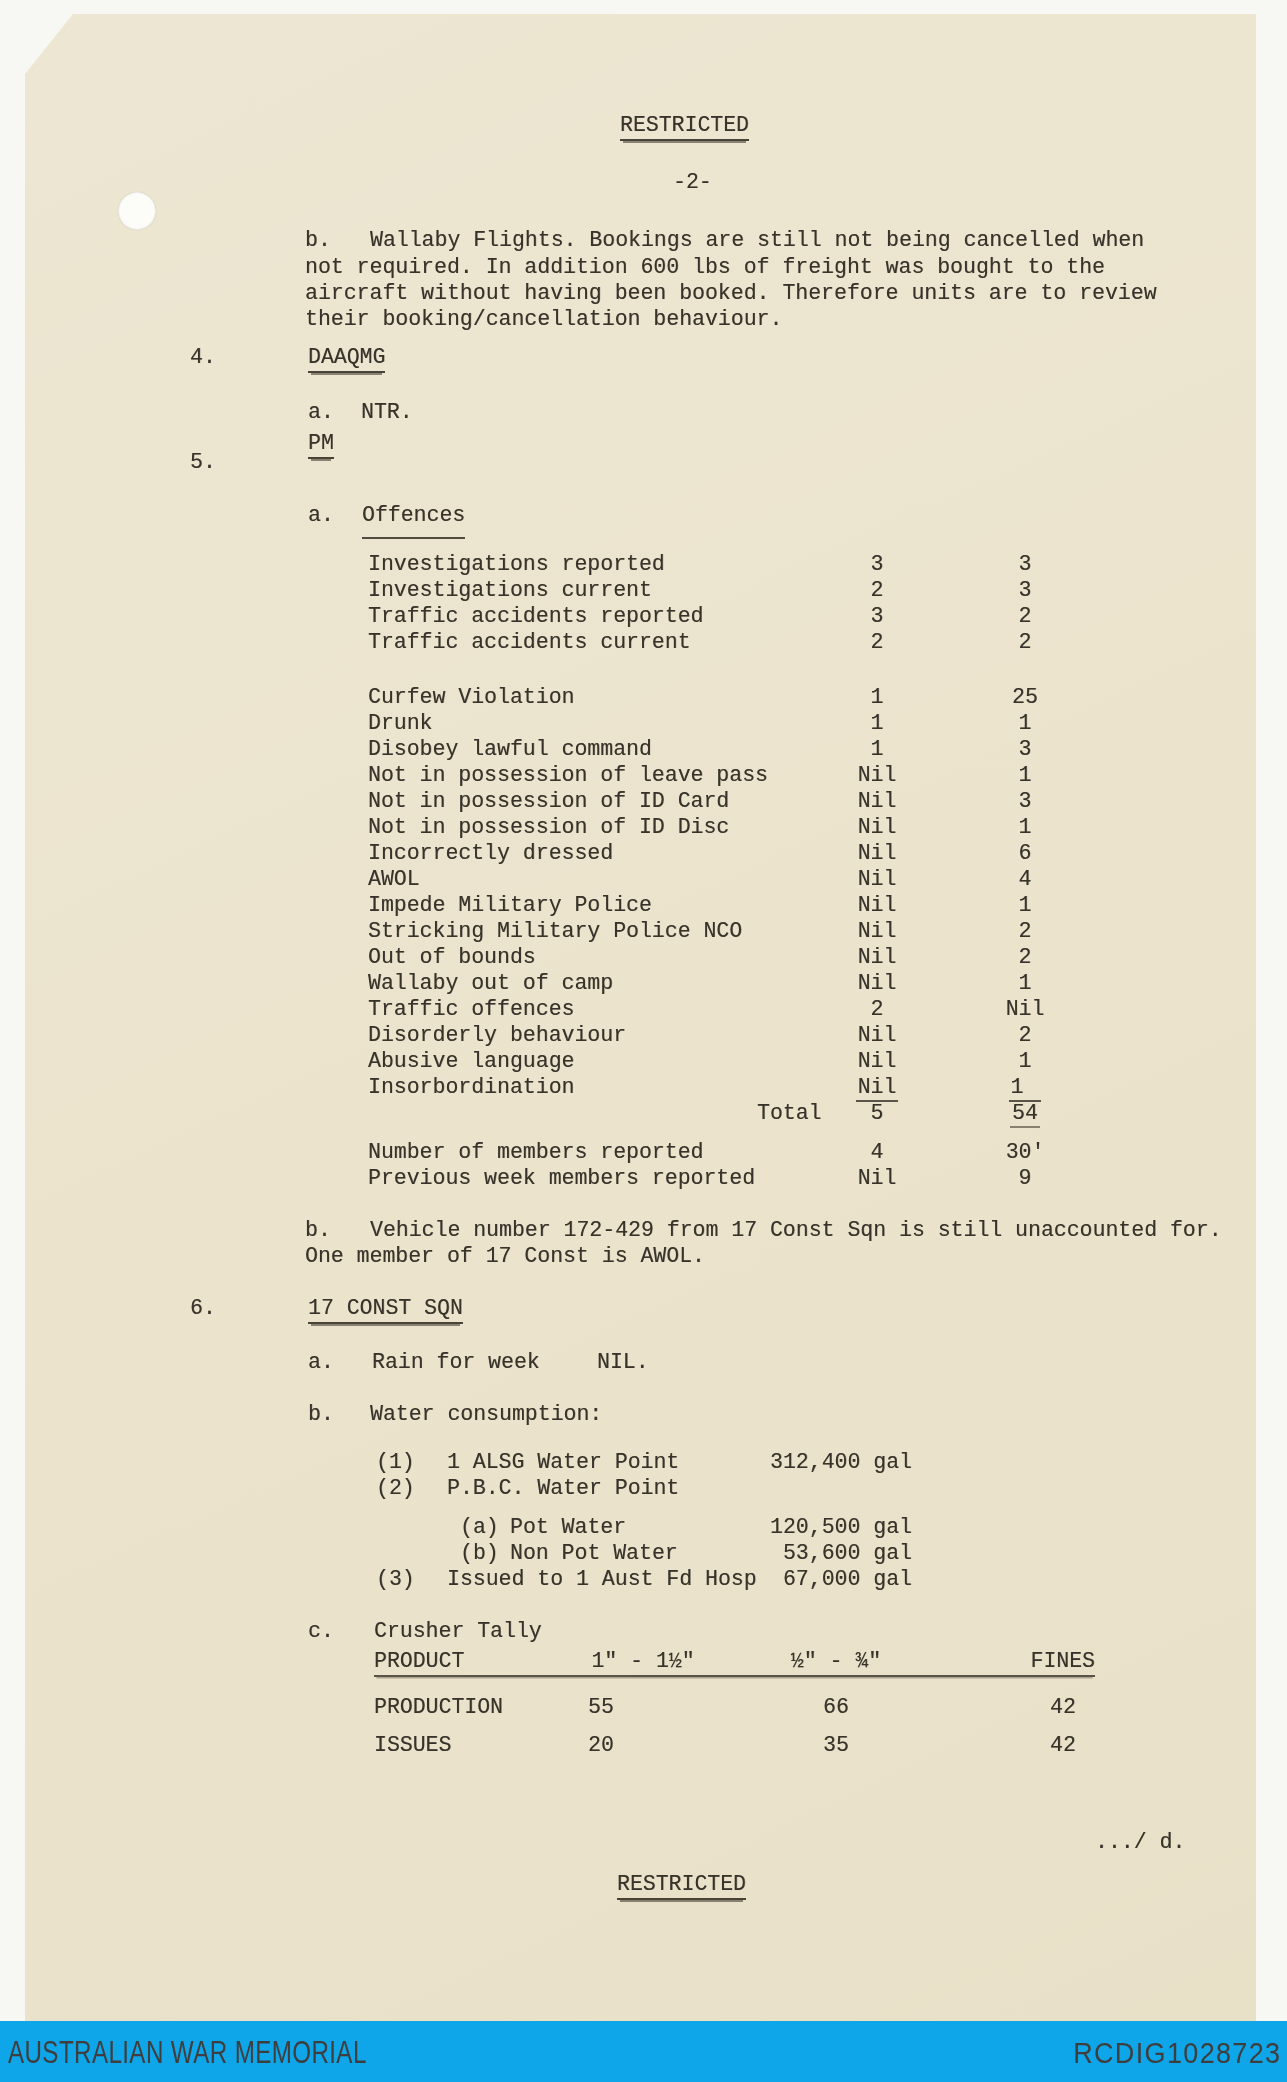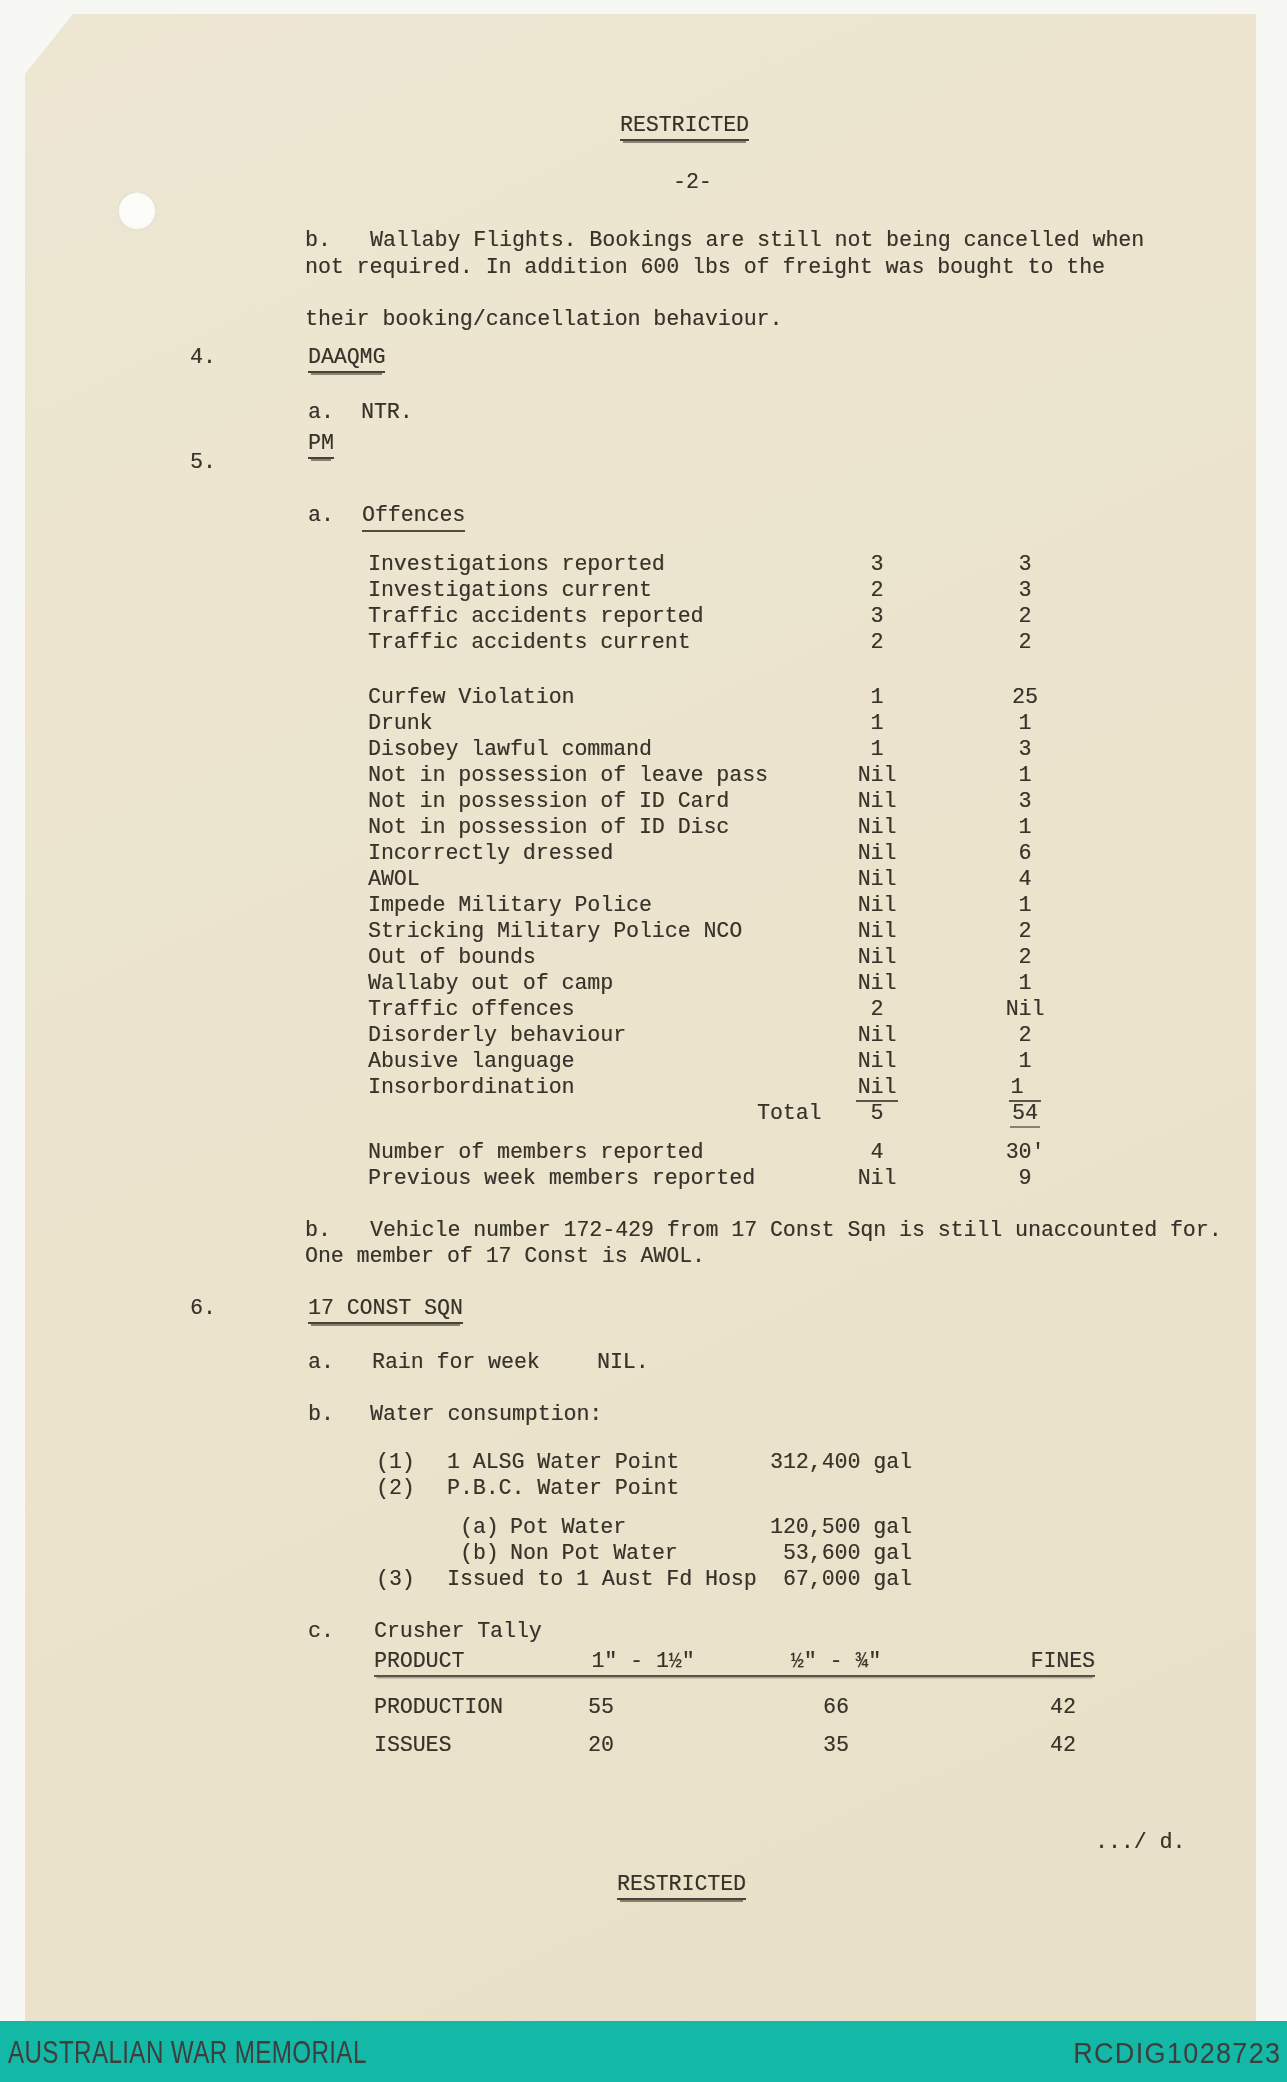--- a/index.html
+++ b/index.html
@@ -17,21 +17,21 @@
   }
   .hole{
     position:absolute;left:93px;top:178px;width:38px;height:38px;border-radius:50%;
     background:#fcfcf9;box-shadow:inset 0 0 2px rgba(120,110,80,.35),0 0 1px rgba(120,110,80,.25);
   }
   .ln{position:absolute;height:26px;line-height:26px;white-space:pre;
       font-size:21.5px;color:#37332a;
       text-shadow:0.4px 0.3px 0.6px rgba(55,51,42,.45);}
   .ln span{white-space:pre;}
   .abs{position:absolute;top:0;}
-  .u{border-bottom:2.5px solid rgba(54,49,39,.85);padding-bottom:2px;}
+  .u{border-bottom:2.5px solid rgba(54,49,39,.85);padding-bottom:9px;}
   .u2{border-bottom:2px solid rgba(54,49,39,.9);padding-bottom:2px;
       box-shadow:0 5px 0 -3px rgba(54,49,39,.55);}
   .trow{position:absolute;left:343px;width:780px;height:26px;line-height:26px;
         font-size:21.5px;color:#37332a;white-space:pre;
         text-shadow:0.4px 0.3px 0.6px rgba(55,51,42,.45);}
   .tname{position:absolute;left:0;top:0;}
   .cv1{position:absolute;left:454px;top:0;width:110px;text-align:center;}
   .cv2{position:absolute;left:602px;top:0;width:110px;text-align:center;}
   .usum{border-bottom:2.5px solid rgba(54,49,39,.8);padding:0 2px 1px 2px;display:inline-block;line-height:23px;}
   .usum-ext{border-bottom:2.5px solid rgba(54,49,39,.8);padding:0 18px 1px 2px;display:inline-block;line-height:23px;}
@@ -49,38 +49,39 @@
   .ch3{position:absolute;left:407px;top:0;width:110px;text-align:center;}
   .ch4{position:absolute;left:621px;top:0;width:100px;text-align:right;}
   .crow{position:absolute;left:349px;width:780px;height:26px;line-height:26px;
         font-size:21.5px;color:#37332a;white-space:pre;
         text-shadow:0.4px 0.3px 0.6px rgba(55,51,42,.45);}
   .cc1{position:absolute;left:214px;top:0;width:110px;text-align:left;}
   .cc2{position:absolute;left:407px;top:0;width:110px;text-align:center;}
   .cc3{position:absolute;left:634px;top:0;width:110px;text-align:center;}
   .scanfooter{
     position:absolute;left:0;top:2021px;width:1287px;height:61px;
-    background:#14b8a6;font-family:"Liberation Sans","DejaVu Sans",sans-serif;color:#3e3e3e;
+    background:#0ea5e9;font-family:"Liberation Sans","DejaVu Sans",sans-serif;color:#3e3e3e;
   }
   .awm{position:absolute;left:8px;top:14px;font-size:31px;letter-spacing:.5px;
        transform:scaleX(.78);transform-origin:left center;}
   .rcdig{position:absolute;right:6px;top:15px;font-size:30px;letter-spacing:1.5px;
          transform:scaleX(.9);transform-origin:right center;}
 </style>
 </head>
 <body>
 
 <div class="paper">
   <div class="hole"></div>
 
   <div class="ln" style="top:98px;left:595px"><span class="u2">RESTRICTED</span></div>
   <div class="ln" style="top:155px;left:648px">-2-</div>
 
   <div class="ln" style="top:213px;left:280px"><span class="abs" style="left:0">b.</span><span class="abs" style="left:65px">Wallaby Flights. Bookings are still not being cancelled when</span></div>
   <div class="ln" style="top:240px;left:280px">not required. In addition 600 lbs of freight was bought to the</div>
+  <div class="ln" style="top:266px;left:280px">aircraft without having been booked. Therefore units are to review</div>
   <div class="ln" style="top:292px;left:280px">their booking/cancellation behaviour.</div>
 
   <div class="ln" style="top:330px;left:165px">4.</div>
   <div class="ln" style="top:330px;left:283px"><span class="u2">DAAQMG</span></div>
   <div class="ln" style="top:385px;left:283px"><span class="abs" style="left:0">a.</span><span class="abs" style="left:53px">NTR.</span></div>
 
   <div class="ln" style="top:435px;left:165px">5.</div>
   <div class="ln" style="top:416px;left:283px"><span class="u2">PM</span></div>
   <div class="ln" style="top:488px;left:283px"><span class="abs" style="left:0">a.</span><span class="abs u" style="left:54px">Offences</span></div>
 

